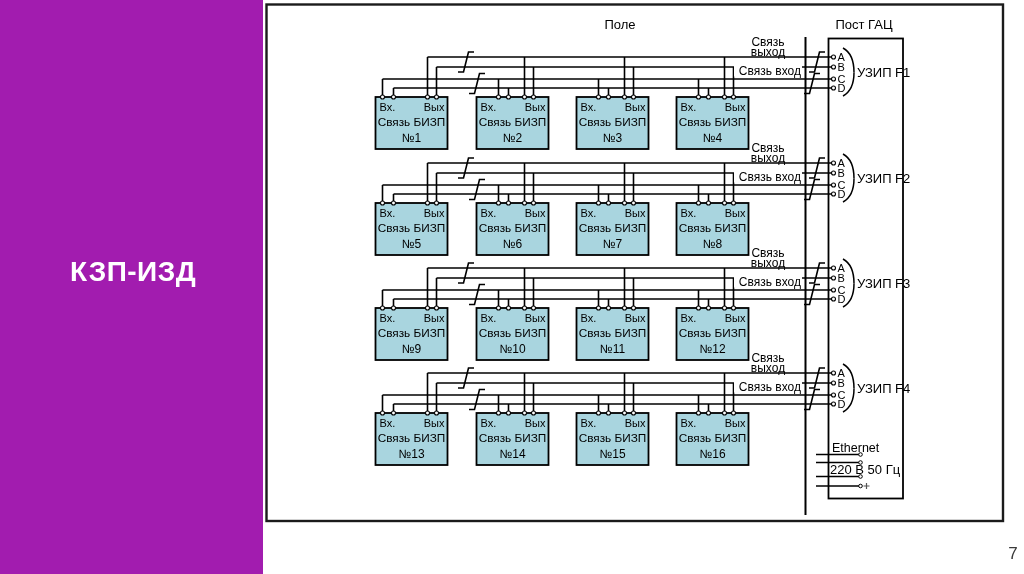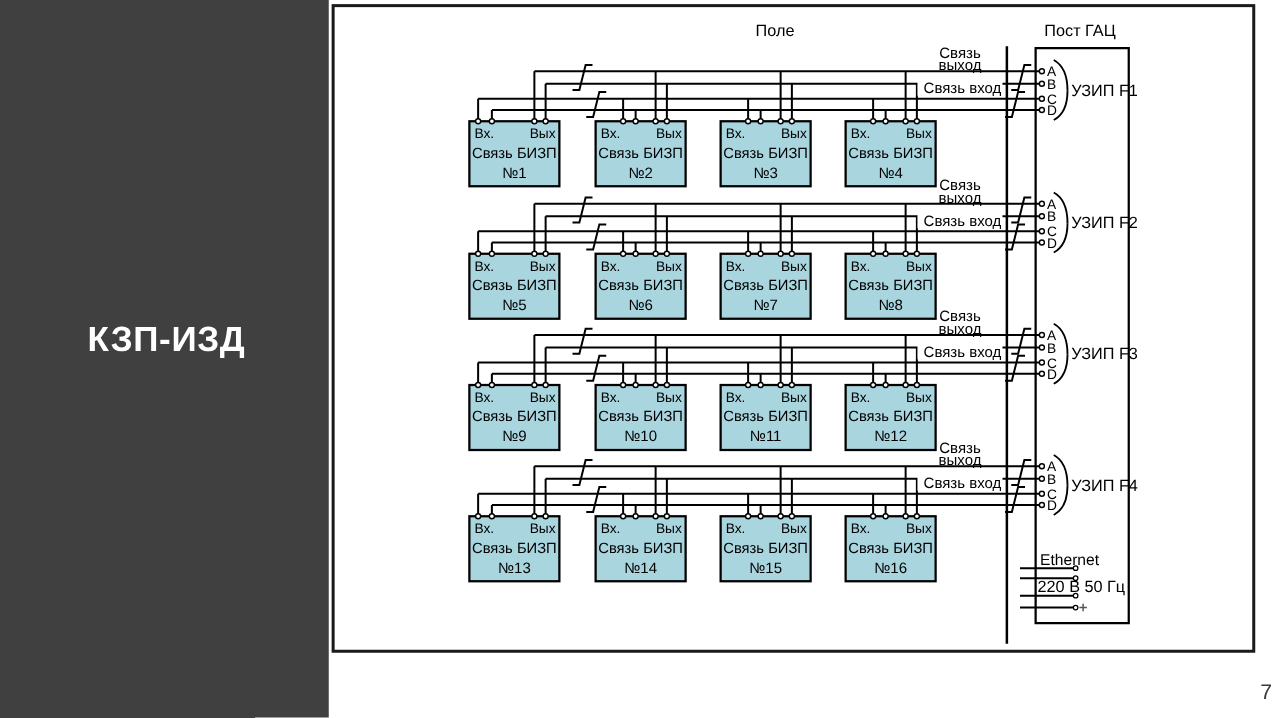--- a/index.html
+++ b/index.html
@@ -13,21 +13,21 @@
   #diagram{position:absolute;left:262px;top:0;}
   #diagram text{font-family:"Liberation Sans",sans-serif;fill:#000;}
   .page-number{position:absolute;left:1003px;top:544px;width:20px;text-align:center;
                font-size:17px;color:#3a3a3a;}
 </style>
 </head>
 <body>
 
 <div id="slide">
 
-  <aside class="sidebar" style="background: #404040;">
+  <aside class="sidebar" style="background: #a21caf;">
     <div class="slide-title">КЗП-ИЗД</div>
     <div class="logo">
       
       
     </div>
   </aside>
 
   <svg id="diagram" width="748" height="530" viewBox="262 0 748 530">
       <rect x="266.5" y="4.5" width="736.5" height="516.5" fill="#ffffff" stroke="#1b1b1b" stroke-width="2.4"></rect>
       <text x="620" y="29" font-size="13" text-anchor="middle" font-weight="normal">Поле</text>

